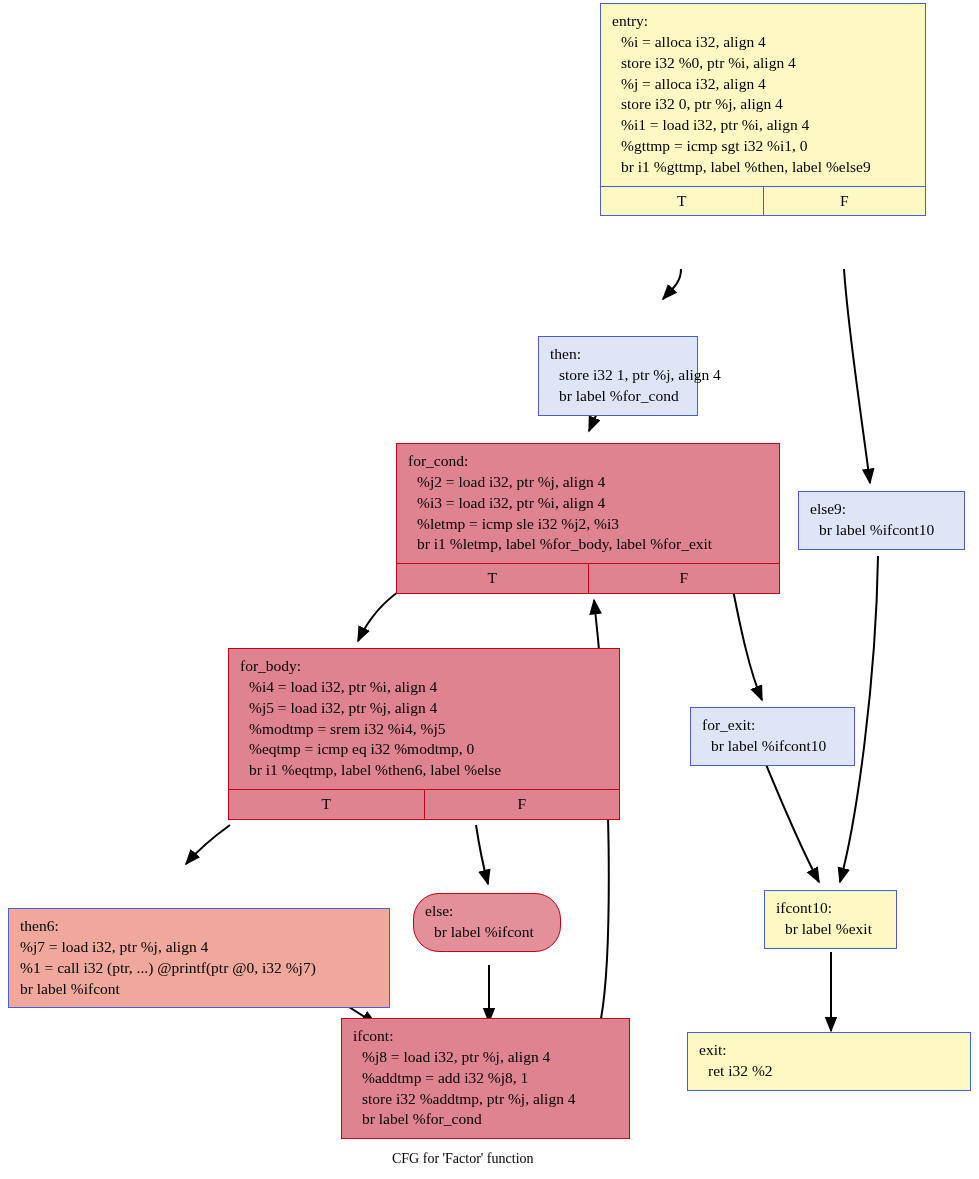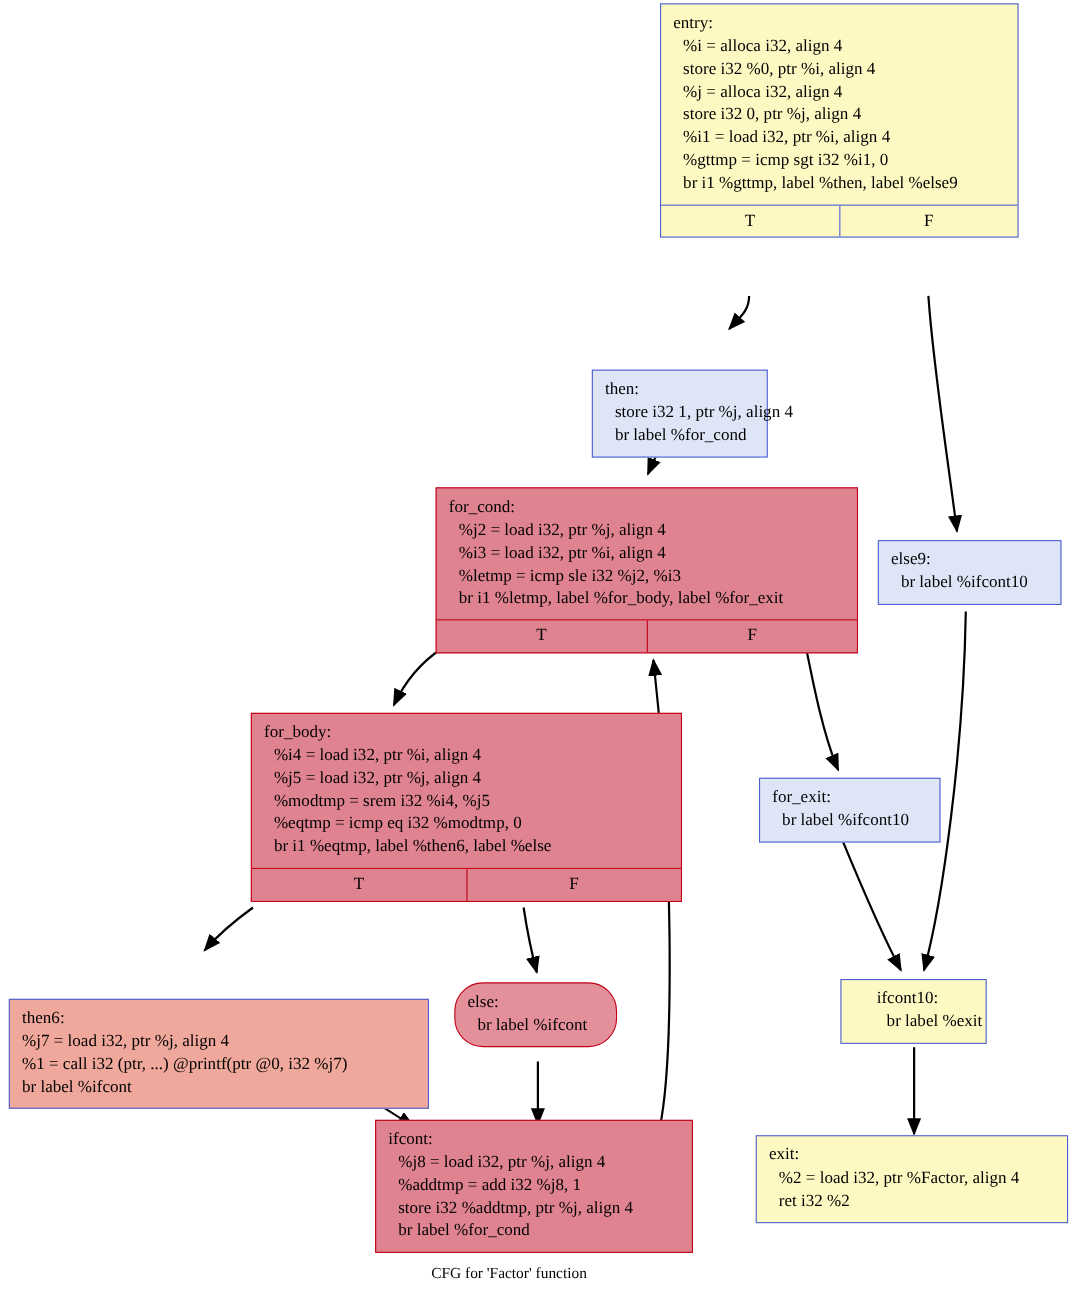--- a/index.html
+++ b/index.html
@@ -195,30 +195,29 @@
     </div>
   </div>
 
   <div class="node blue" style="left:658px; top:707px; width:165px;margin-left:32px;">
     <div class="node-body">
       <span class="line">for_exit:</span>
       <span class="line indent">br label %ifcont10</span>
     </div>
   </div>
 
-  <div class="node gray" style="left:764px; top:890px; width:133px;padding-left:21px;">
+  <div class="node gray" style="left:764px; top:890px; width:133px;">
     <div class="node-body">
       <span class="line">ifcont10:</span>
       <span class="line indent">br label %exit</span>
     </div>
   </div>
 
   <div class="node gray" style="left:687px; top:1032px; width:284px;">
     <div class="node-body">
       <span class="line">exit:</span>
-      <span class="line indent">%2 = load i32, ptr %Factor, align 4</span>
       <span class="line indent">ret i32 %2</span>
     </div>
   </div>
 
   <div class="caption" style="left:392px; top:1151px;">CFG for 'Factor' function</div>
 
 </div>
 
 </body></html>

